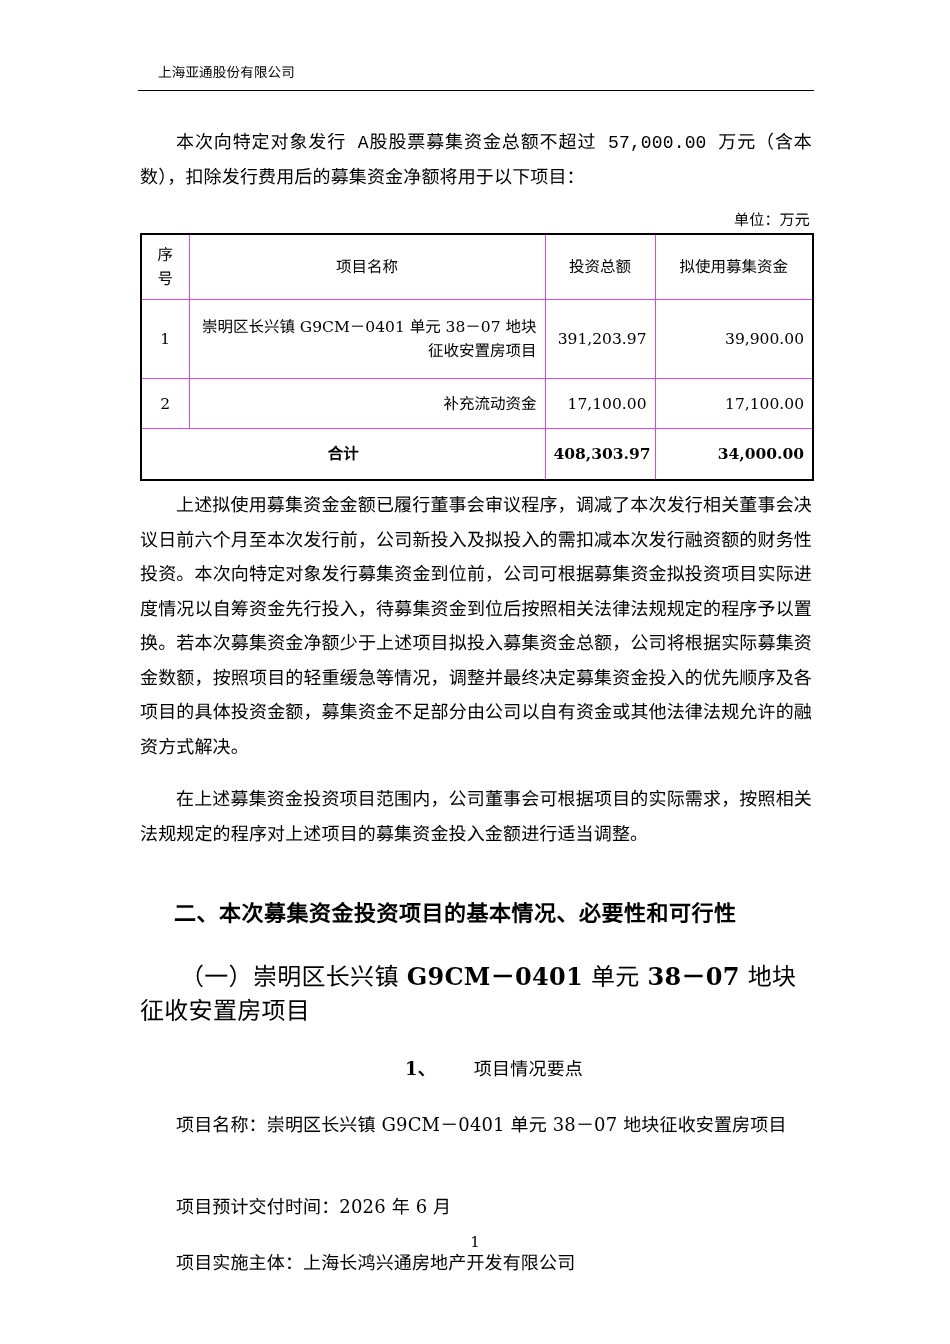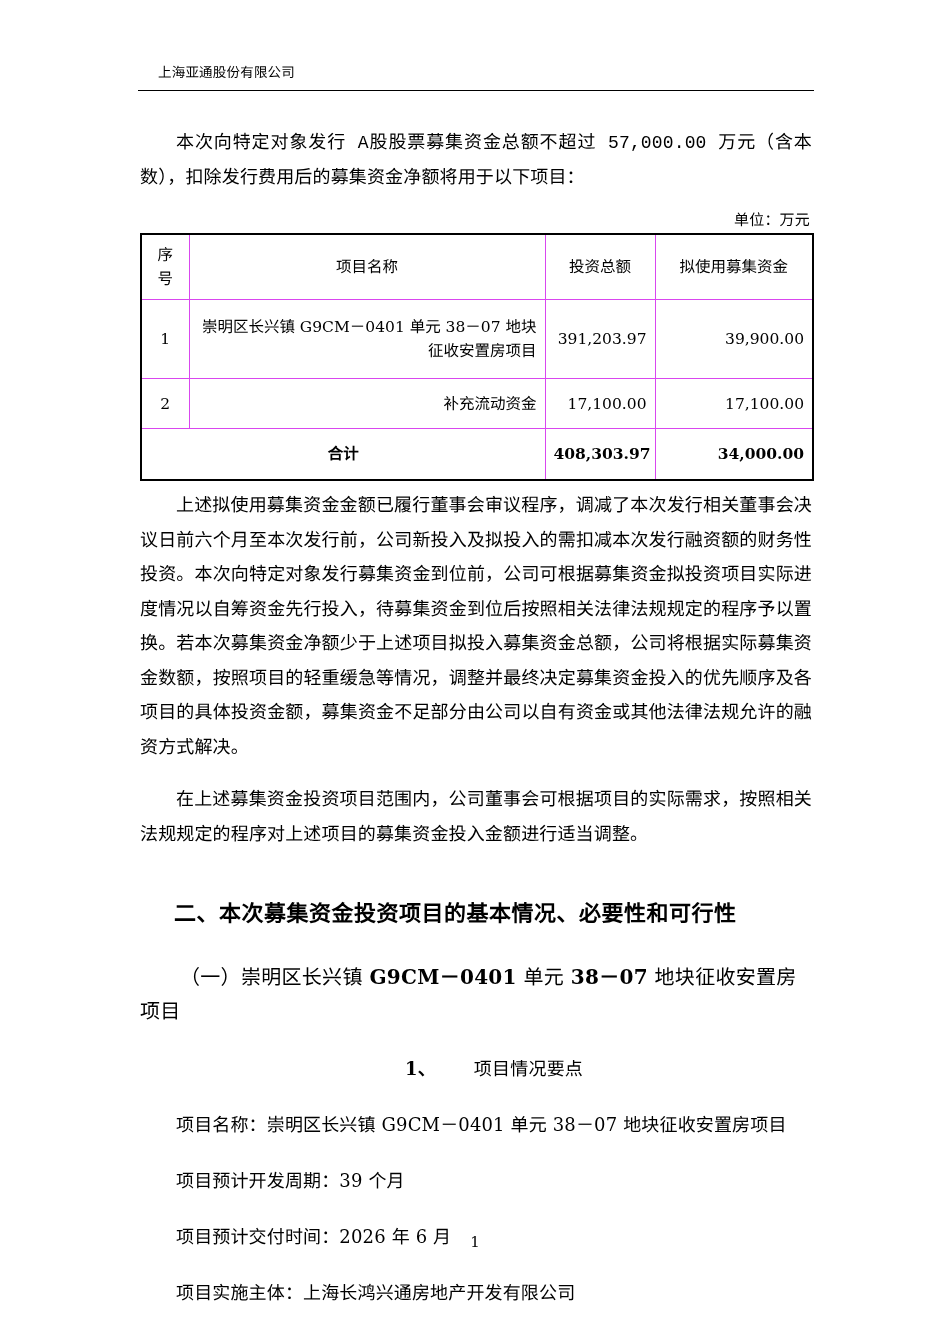--- a/index.html
+++ b/index.html
@@ -73,21 +73,21 @@
     padding: 0;
     text-indent: 44px;
     letter-spacing: 0.5px;
   }
   .sec-heading.second {
     text-indent: 34px;
     margin-top: 0;
   }
 
   h2.sub-heading {
-    font-size: 20px;
+    font-size: 24px;
     font-weight: 400;
     line-height: 34px;
     margin: 0;
     padding: 0;
     text-indent: 40px;
     letter-spacing: 0.3px;
   }
   h2.sub-heading b { font-weight: 700; }
 
   .num-heading {
@@ -274,21 +274,20 @@
     <h2 class="sub-heading"><span>（一）</span><span>崇明区长兴镇 </span><b>G9CM－0401</b><span> 单元 </span><b>38－07</b><span> 地块征收安置房项目</span></h2>
 
     <div class="spacer-26"></div>
 
     <div class="num-heading"><span class="num">1、</span><span class="gap"></span><span>项目情况要点</span></div>
 
     <div class="spacer-26"></div>
 
     <p class="detail">项目名称：崇明区长兴镇 G9CM－0401 单元 38－07 地块征收安置房项目</p>
     <div class="spacer-26"></div>
-    <p class="detail">项目预计开发周期：39 个月</p>
     <div class="spacer-26"></div>
     <p class="detail">项目预计交付时间：2026 年 6 月</p>
     <div class="spacer-26"></div>
     <p class="detail">项目实施主体：上海长鸿兴通房地产开发有限公司</p>
 
   </div>
 
   <div class="page-number">1</div>
 
 </div>

